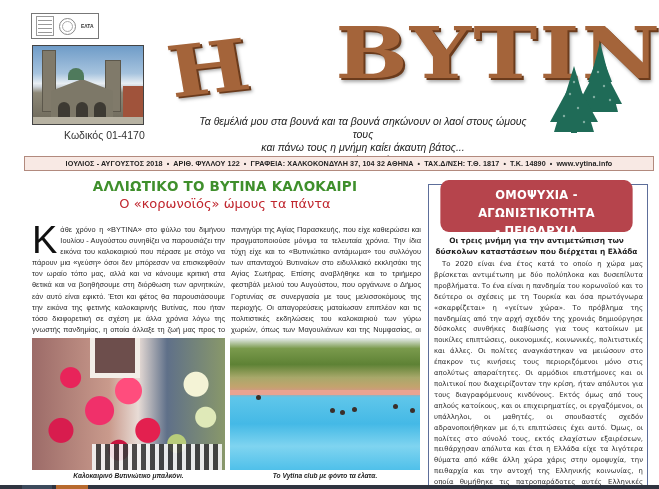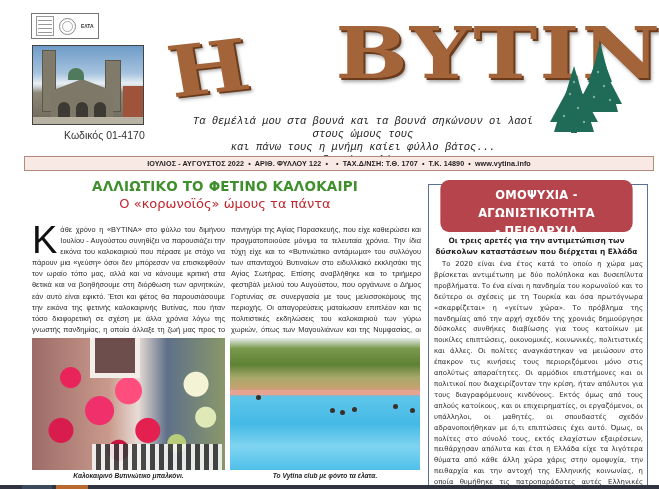--- a/index.html
+++ b/index.html
@@ -28,21 +28,21 @@
   .code-label { position: absolute; left: 32px; top: 129px; font-family: "Liberation Sans", sans-serif; font-size: 10.5px; color: #333; padding-left: 32px; }
 
   .title { position: absolute; left: 168px; top: 16px; width: 390px; height: 102px; font-family: "DejaVu Serif", serif; font-weight: bold; font-size: 86px; letter-spacing: 2px; line-height: 100px; color: #a4643a; text-shadow: 2px 2px 0 #6b3b1c, 3px 4px 4px rgba(0,0,0,0.35);
     background-image: repeating-linear-gradient(125deg, rgba(255,220,180,0.0) 0 4px, rgba(255,220,180,0.0) 4px 8px); white-space: nowrap; transform: scaleY(0.82); transform-origin: top left; }
   .title .word { display: inline-block; }
   .title .arc1 { transform: translateY(14px) rotate(-8deg); }
   .title .arc2 { transform: translateY(-4px); }
 
   .trees { position: absolute; left: 548px; top: 42px; width: 94px; height: 92px; }
 
-  .motto { position: absolute; left: 188px; top: 115px; width: 350px; text-align: center; font-family: Liberation Mono, monospace; font-style: italic; font-size: 10.5px; line-height: 13px; color: #222; }
+  .motto { position: absolute; left: 188px; top: 115px; width: 350px; text-align: center; font-family: Liberation Sans, sans-serif; font-style: italic; font-size: 10.5px; line-height: 13px; color: #222; }
 
   
   .info-strip { position: absolute; left: 24px; top: 156px; width: 630px; height: 15px; border: 1px solid #b28a7e; background: #f8e9e4; display: flex; align-items: center; justify-content: center; font-family: "Liberation Sans", sans-serif; font-weight: bold; font-size: 7.2px; color: #222; white-space: nowrap; letter-spacing: 0.1px; }
   .info-strip .sep { margin: 0 4px; }
 
   
   .lead-headline { position: absolute; left: 40px; top: 178px; width: 370px; text-align: center; font-family: "DejaVu Sans", sans-serif; font-weight: bold; font-size: 13.5px; color: #3f8f2c; letter-spacing: 0.2px; white-space: nowrap; }
   .lead-sub { position: absolute; left: 40px; top: 196px; width: 370px; text-align: center; font-family: "DejaVu Sans", sans-serif; font-size: 13px; color: #c0262e; white-space: nowrap; }
 
   .col { position: absolute; font-family: "Liberation Sans", sans-serif; font-size: 7.4px; line-height: 11.1px; color: #2a2a2a; text-align: justify; overflow: hidden; }
@@ -136,38 +136,39 @@
       <circle cx="22" cy="52" r="1.2"></circle>
       <circle cx="30" cy="66" r="1.2"></circle>
     <circle cx="16" cy="74" r="1.2"></circle>
       <circle cx="36" cy="80" r="1.2"></circle>
       <circle cx="26" cy="40" r="1.2"></circle>
   </g>
 </svg>
 
 <div class="motto">
   <div>Τα θεμέλιά μου στα βουνά και τα βουνά σηκώνουν οι λαοί στους ώμους τους</div>
-  <div>και πάνω τους η μνήμη καίει φύλλο βάτος...</div>
+  <div>και πάνω τους η μνήμη καίει άκαυτη βάτος...</div>
   <div>Οδυσσέας Ελύτης</div>
 </div>
 
 <div class="info-strip">
-  <span>ΙΟΥΛΙΟΣ - ΑΥΓΟΥΣΤΟΣ 2022</span>
+  <span>ΙΟΥΛΙΟΣ - ΑΥΓΟΥΣΤΟΣ 2018</span>
   <span class="sep">•</span>
   <span>ΑΡΙΘ. ΦΥΛΛΟΥ 122</span>
   <span class="sep">•</span>
-  <span class="sep">•</span>
-  <span>ΤΑΧ.Δ/ΝΣΗ: Τ.Θ. 1707</span>
+  <span>ΓΡΑΦΕΙΑ: ΧΑΛΚΟΚΟΝΔΥΛΗ 37, 104 32 ΑΘΗΝΑ</span>
+  <span class="sep">•</span>
+  <span>ΤΑΧ.Δ/ΝΣΗ: Τ.Θ. 1817</span>
   <span class="sep">•</span>
   <span>Τ.Κ. 14890</span>
   <span class="sep">•</span>
   <span>www.vytina.info</span>
 </div>
 
-<div class="lead-headline">ΑΛΛΙΩΤΙΚΟ ΤΟ ΦΕΤΙΝΟ ΚΑΛΟΚΑΙΡΙ</div>
+<div class="lead-headline">ΑΛΛΙΩΤΙΚΟ ΤΟ ΒΥΤΙΝΑ ΚΑΛΟΚΑΙΡΙ</div>
 <div class="lead-sub">Ο «κορωνοϊός» ώμους τα πάντα</div>
 
 <div class="col col1">
   <span class="dropcap">Κ</span>
   <span>άθε χρόνο η «ΒΥΤΙΝΑ» στο φύλλο του διμήνου Ιουλίου - Αυγούστου συνηθίζει να παρουσιάζει την εικόνα του καλοκαιριού που πέρασε με στόχο να πάρουν μια «γεύση» όσοι δεν μπόρεσαν να επισκεφθούν τον ωραίο τόπο μας, αλλά και να κάνουμε κριτική στα θετικά και να βοηθήσουμε στη διόρθωση των αρνητικών, εάν αυτό είναι εφικτό. Έτσι και φέτος θα παρουσιάσουμε την εικόνα της φετινής καλοκαιρινής Βυτίνας, που ήταν τόσο διαφορετική σε σχέση με άλλα χρόνια λόγω της γνωστής πανδημίας, η οποία άλλαξε τη ζωή μας προς το χειρότερο και επέβαλλε τρόπους διαβίωσης πρωτόγνωρους. Επιπλέον δημιούργησε δυσμενέστατες οικονομικές συνθήκες για όλους τους εργαζόμενους και τους</span>
 </div>
 <div class="col col2">
   <span>πανηγύρι της Αγίας Παρασκευής, που είχε καθιερώσει και πραγματοποιούσε μόνιμα τα τελευταία χρόνια. Την ίδια τύχη είχε και το «Βυτινιώτικο αντάμωμα» του συλλόγου των απανταχού Βυτιναίων στο ειδυλλιακό εκκλησάκι της Αγίας Σωτήρας. Επίσης αναβλήθηκε και το τριήμερο φεστιβάλ μελιού του Αυγούστου, που οργάνωνε ο Δήμος Γορτυνίας σε συνεργασία με τους μελισσοκόμους της περιοχής. Οι απαγορεύσεις ματαίωσαν επιπλέον και τις πολιτιστικές εκδηλώσεις του καλοκαιριού των γύρω χωριών, όπως των Μαγουλιάνων και της Νυμφασίας, οι οποίες έδιναν αναζωογονητική πνοή στην τοπική παράδοση και συνέβαλαν αποφασιστικά στη ψυχαγωγία και στην εκτόνωση των τοπικών κοινωνιών όπως επί-</span>
 </div>
 
@@ -186,21 +187,21 @@
 </div>
 
 <div class="caption caption-1">Καλοκαιρινό Βυτινιώτικο μπαλκόνι.</div>
 <div class="caption caption-2">Το Vytina club με φόντο τα έλατα.</div>
 
 <div class="side-box"></div>
 <div class="side-title">
   <div>ΟΜΟΨΥΧΙΑ - ΑΓΩΝΙΣΤΙΚΟΤΗΤΑ</div>
   <div>- ΠΕΙΘΑΡΧΙΑ</div>
 </div>
-<div class="side-subtitle">Οι τρεις αρετές για την αντιμετώπιση των δύσκολων καταστάσεων που διέρχεται η Ελλάδα</div>
+<div class="side-subtitle">Οι τρεις μνήμη για την αντιμετώπιση των δύσκολων καταστάσεων που διέρχεται η Ελλάδα</div>
 <div class="col col3">
   <p>Το 2020 είναι ένα έτος κατά το οποίο η χώρα μας βρίσκεται αντιμέτωπη με δύο πολύπλοκα και δυσεπίλυτα προβλήματα. Το ένα είναι η πανδημία του κορωνοϊού και το δεύτερο οι σχέσεις με τη Τουρκία και όσα πρωτόγνωρα «σκαρφίζεται» η «γείτων χώρα». Το πρόβλημα της πανδημίας από την αρχή σχεδόν της χρονιάς δημιούργησε δύσκολες συνθήκες διαβίωσης για τους κατοίκων με ποικίλες επιπτώσεις, οικονομικές, κοινωνικές, πολιτιστικές και άλλες. Οι πολίτες αναγκάστηκαν να μειώσουν στο έπακρον τις κινήσεις τους περιοριζόμενοι μόνο στις απολύτως απαραίτητες. Οι αρμόδιοι επιστήμονες και οι πολιτικοί που διαχειρίζονταν την κρίση, ήταν απόλυτοι για τους διαγραφόμενους κινδύνους. Εκτός όμως από τους απλούς κατοίκους, και οι επιχειρηματίες, οι εργαζόμενοι, οι υπάλληλοι, οι μαθητές, οι σπουδαστές σχεδόν αδρανοποιήθηκαν με ό,τι επιπτώσεις έχει αυτό. Όμως, οι πολίτες στο σύνολό τους, εκτός ελαχίστων εξαιρέσεων, πειθάρχησαν απόλυτα και έτσι η Ελλάδα είχε τα λιγότερα θύματα από κάθε άλλη χώρα χάρις στην ομοψυχία, την πειθαρχία και την αντοχή της Ελληνικής κοινωνίας, η οποία θυμήθηκε τις πατροπαράδοτες αυτές Ελληνικές αρετές, οι οποίες σε τέτοιες δύσκολες στιγμές τηρούνται και δίνουν λύσεις.</p>
 
 </div>
 
 <div class="bottom-bar">
   <div class="seg" style="left:22px;width:30px;background:#3d4a5c"></div>
   <div class="seg" style="left:56px;width:32px;background:#b86a2e"></div>
 </div>
 

